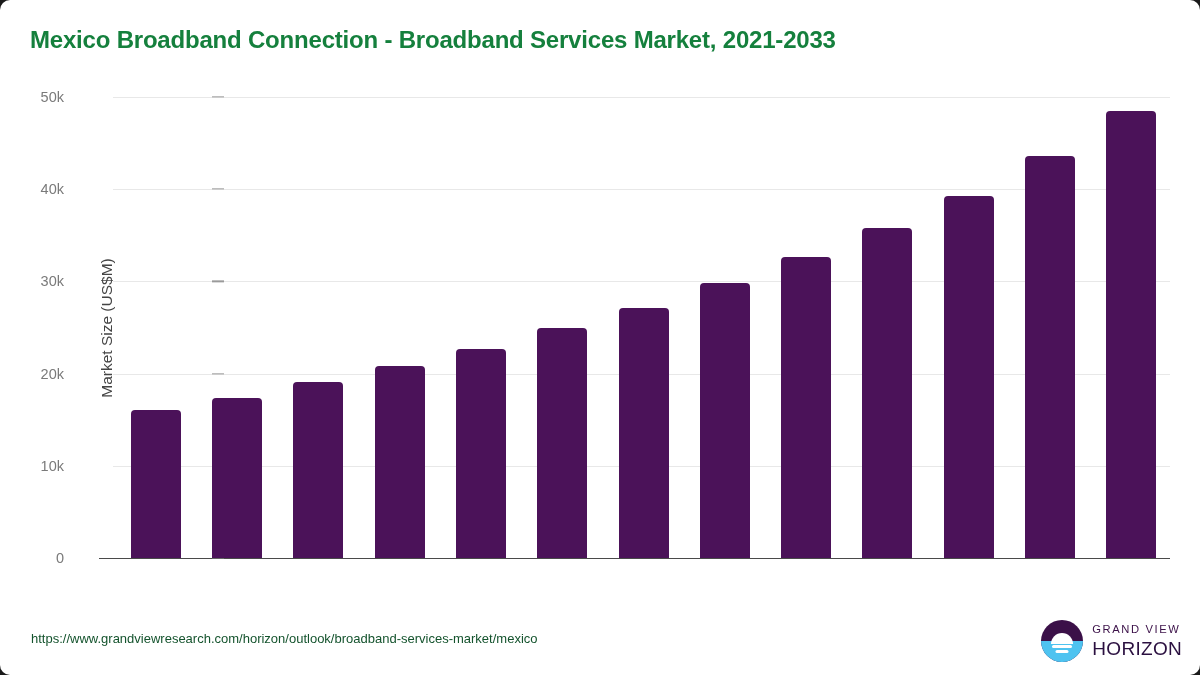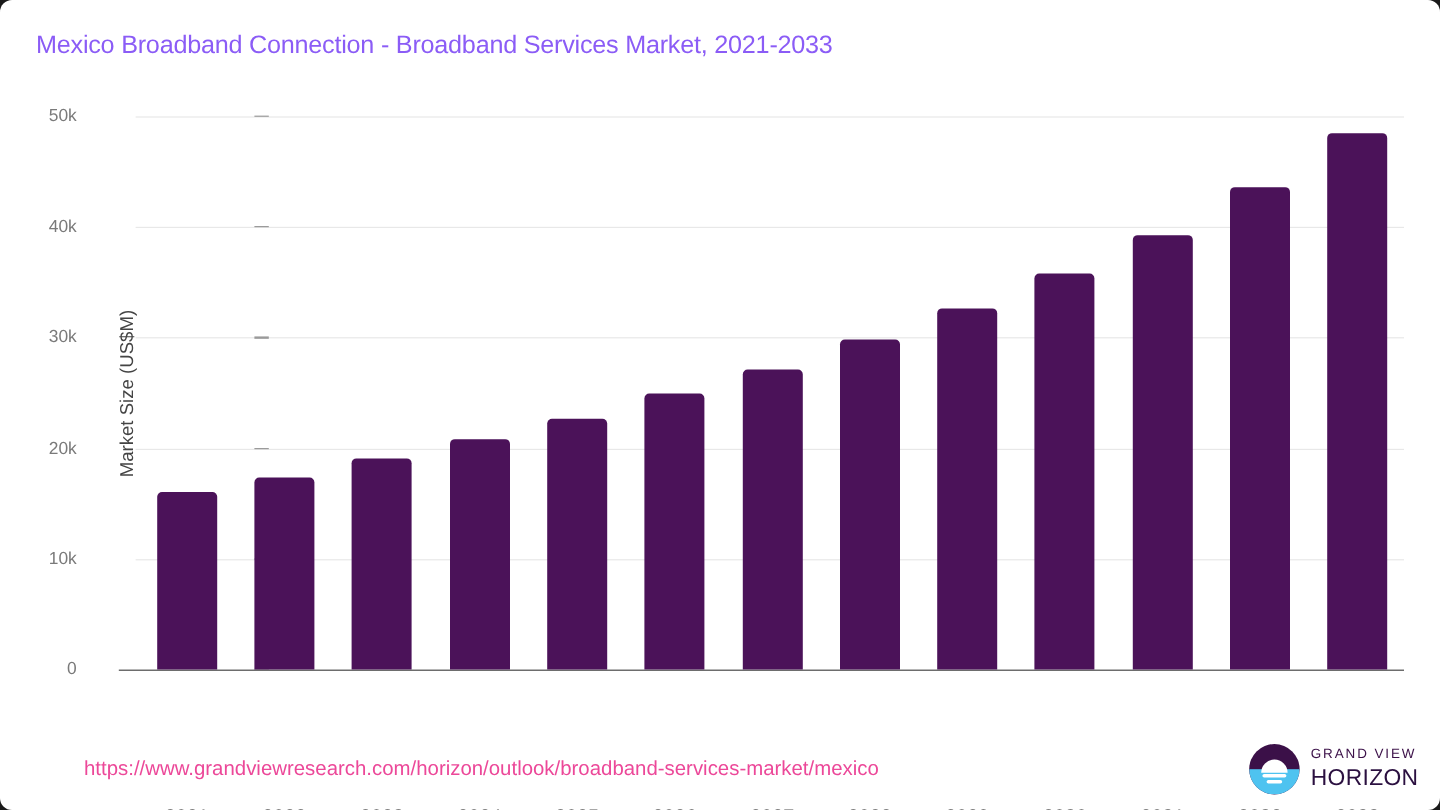--- a/index.html
+++ b/index.html
@@ -11,23 +11,23 @@
   #card {
     position: absolute; left: 0; top: 0;
     width: 1200px; height: 675px;
     background: #ffffff;
     border-radius: 10px;
     overflow: hidden;
   }
   #chart-title {
     position: absolute;
     left: 30px; top: 26px;
-    font-size: 21px;
-    font-weight: normal;
-    color: #8b5cf6;
+    font-size: 24px;
+    font-weight: bold;
+    color: #15803d;
     letter-spacing: -0.2px;
     white-space: nowrap;
   }
 
   
   #plot {
     position: absolute;
     left: 113px; top: 97px;
     width: 1057px; height: 461px;
   }
@@ -79,24 +79,23 @@
     color: #555;
     text-align: center;
     white-space: nowrap;
     transform: translateX(-50%);
   }
 
   
   #source-url {
     position: absolute;
     left: 31px; top: 631px;
-    font-size: 17px;
-    color: #ec4899;
-    white-space: nowrap;
-    margin-left: 39px;
+    font-size: 13px;
+    color: #14532d;
+    white-space: nowrap;
   }
   #logo {
     position: absolute;
     right: 18px; top: 620px;
     display: flex; align-items: center; gap: 9px;
   }
   #logo-mark {
     position: relative;
     width: 42px; height: 42px;
     border-radius: 50%;

